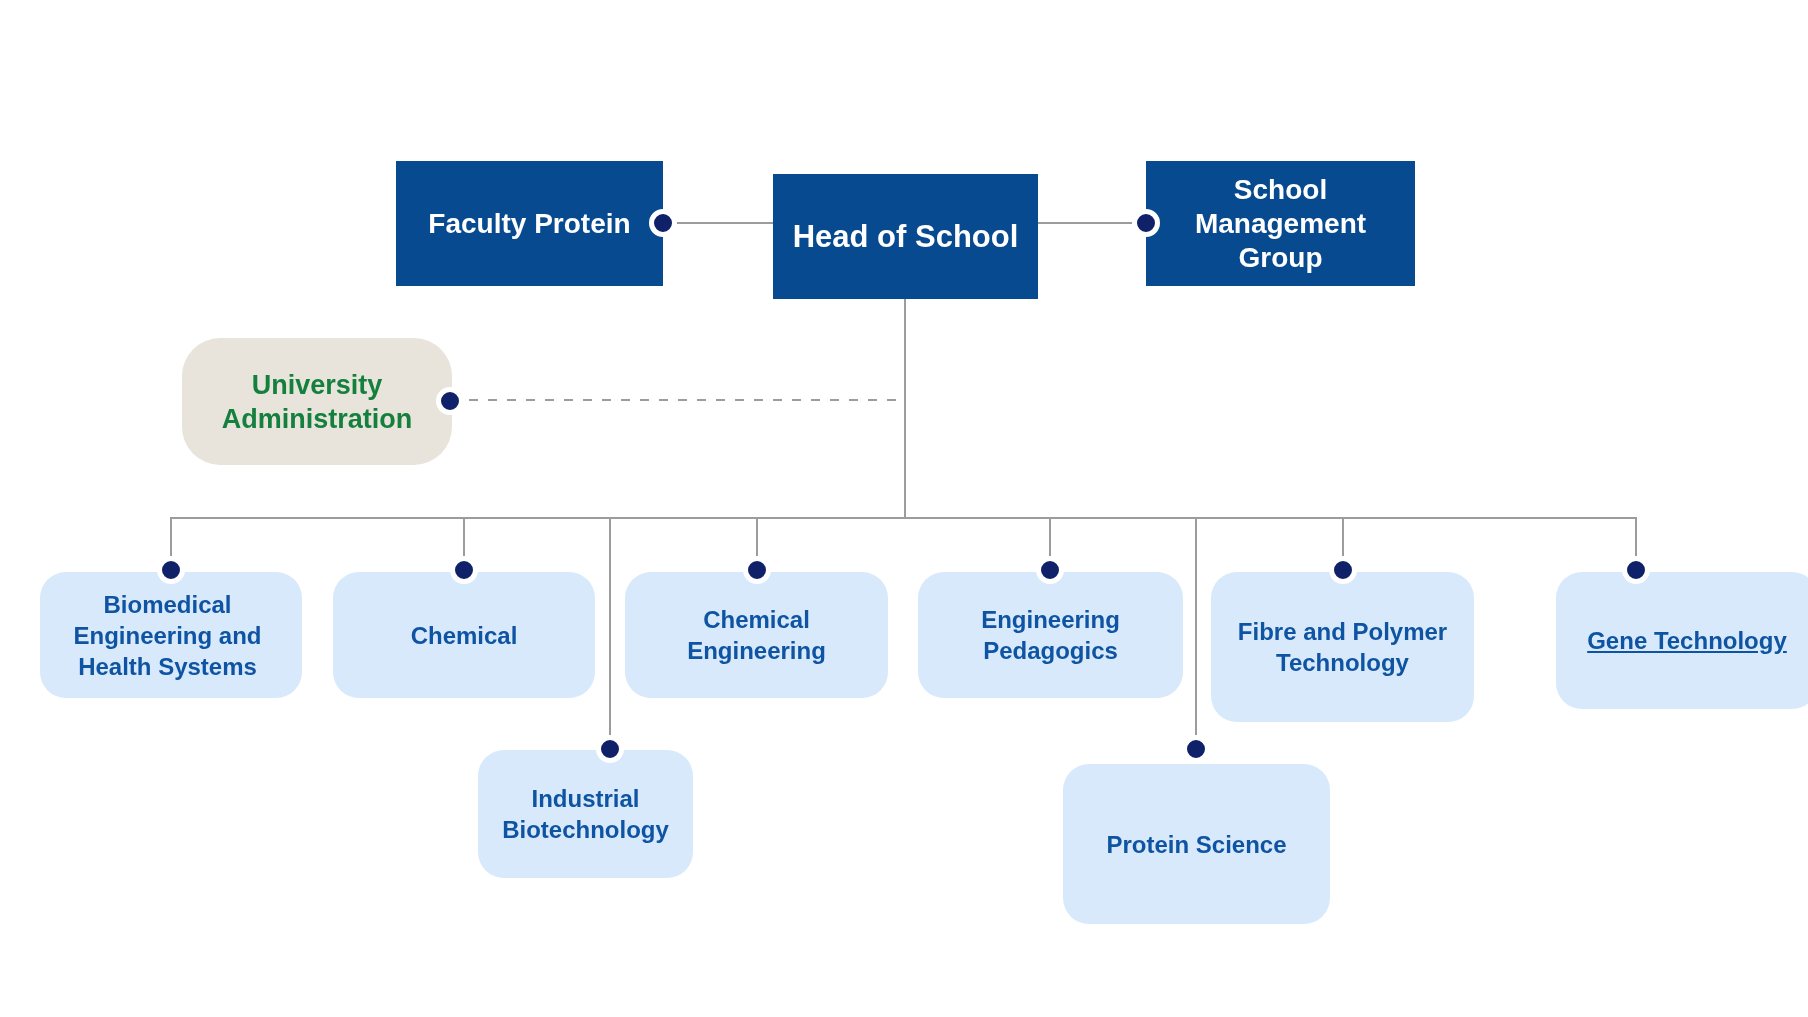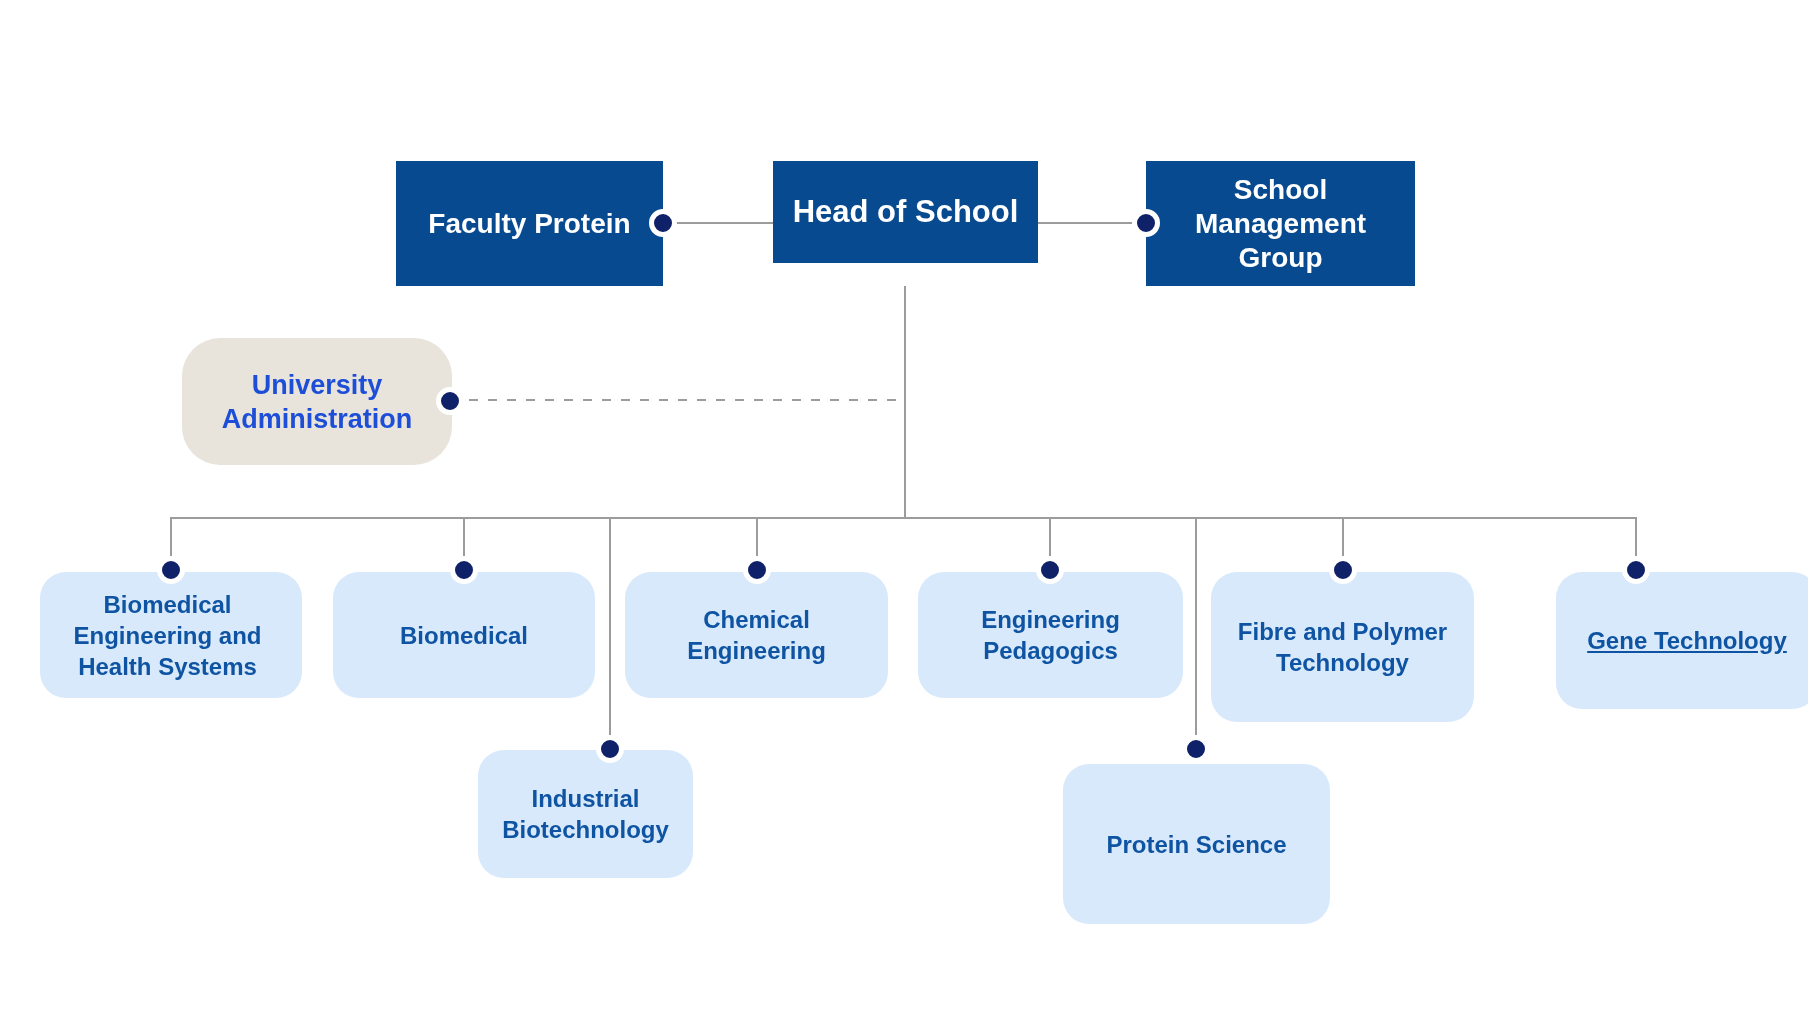--- a/index.html
+++ b/index.html
@@ -28,21 +28,21 @@
   .node--dept{
     background:#D8E9FB;
     color:#0E54A3;
     font-weight:bold;
     font-size:24px;line-height:31px;
     border-radius:26px;
     padding:0 16px;
   }
   .node--external{
     background:#E8E4DC;
-    color:#1d4ed8;
+    color:#15803d;
     font-weight:bold;
     font-size:27px;line-height:34px;
     border-radius:38px;
     padding:0 2px;
   }
   .line{
     position:absolute;
     background:#9C9C9C;
     z-index:1;
   }
@@ -73,36 +73,36 @@
   <div class="line" style="left:756px;top:517px;width:2px;height:40px;"></div>
   <div class="line" style="left:1049px;top:517px;width:2px;height:40px;"></div>
   <div class="line" style="left:1342px;top:517px;width:2px;height:40px;"></div>
   <div class="line" style="left:1635px;top:517px;width:2px;height:40px;"></div>
   <div class="line" style="left:609px;top:517px;width:2px;height:218px;"></div>
   <div class="line" style="left:1195px;top:517px;width:2px;height:218px;"></div>
 
   <div class="node node--primary" style="left:396px;top:161px;width:267px;height:125px;">
     <span>Faculty Protein</span>
   </div>
-  <div class="node node--primary node--lg" style="left:773px;top:161px;width:265px;height:102px;">
+  <div class="node node--primary node--lg" style="left:773px;top:174px;width:265px;height:125px;">
     <span>Head of School</span>
   </div>
   <div class="node node--primary" style="left:1146px;top:161px;width:269px;height:125px;">
     <span>School Management Group</span>
   </div>
 
   <div class="node node--external" style="left:182px;top:338px;width:270px;height:127px;">
     <span>University Administration</span>
   </div>
 
   <div class="node node--dept" style="left:40px;top:572px;width:262px;height:126px;padding-left:9px;">
     <span>Biomedical Engineering and Health Systems</span>
   </div>
   <div class="node node--dept" style="left:333px;top:572px;width:262px;height:126px;">
-    <span>Biomedical</span>
+    <span>Chemical</span>
   </div>
   <div class="node node--dept" style="left:625px;top:572px;width:263px;height:126px;">
     <span>Chemical Engineering</span>
   </div>
   <div class="node node--dept" style="left:918px;top:572px;width:265px;height:126px;">
     <span>Engineering Pedagogics</span>
   </div>
   <div class="node node--dept" style="left:1211px;top:572px;width:263px;height:150px;text-align:center;">
     <span>Fibre and Polymer Technology</span>
   </div>

